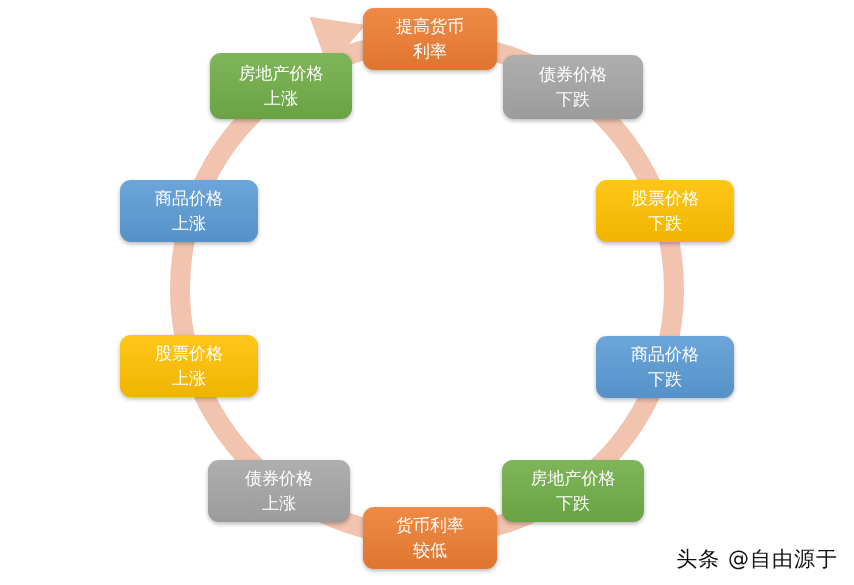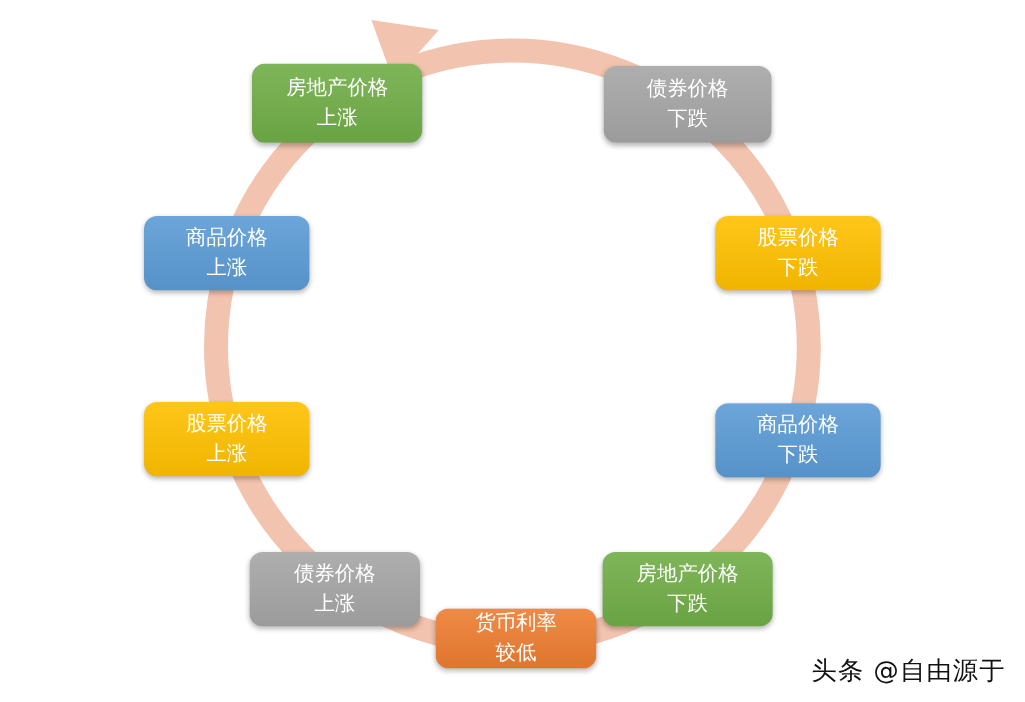--- a/index.html
+++ b/index.html
@@ -56,20 +56,24 @@
 
 <div class="canvas">
 
   <svg class="ring-svg" viewBox="0 0 854 585" xmlns="http://www.w3.org/2000/svg">
     <circle cx="427" cy="289" r="247" fill="none" stroke="#F2C3AE" stroke-width="20"></circle>
     <g transform="translate(330,38) rotate(-20)">
       <polygon points="38,0 -12,-27 -12,27" fill="#F2C3AE"></polygon>
     </g>
   </svg>
 
+  <div class="node" style="left: 363px; top: 8px; width: 134px; height: 62px; background-color: rgb(237, 125, 49);">
+    <div class="line">提高货币</div>
+    <div class="line">利率</div>
+  </div>
 
   <div class="node" style="left: 503px; top: 55px; width: 140px; height: 64px; background-color: rgb(165, 165, 165);">
     <div class="line">债券价格</div>
     <div class="line">下跌</div>
   </div>
 
   <div class="node" style="left: 596px; top: 180px; width: 138px; height: 62px; background-color: rgb(255, 192, 0);">
     <div class="line">股票价格</div>
     <div class="line">下跌</div>
   </div>
@@ -77,21 +81,21 @@
   <div class="node" style="left: 596px; top: 336px; width: 138px; height: 62px; background-color: rgb(91, 155, 213);">
     <div class="line">商品价格</div>
     <div class="line">下跌</div>
   </div>
 
   <div class="node" style="left: 502px; top: 460px; width: 142px; height: 62px; background-color: rgb(112, 173, 71);">
     <div class="line">房地产价格</div>
     <div class="line">下跌</div>
   </div>
 
-  <div class="node" style="left: 363px; top: 507px; width: 134px; height: 50px; background-color: rgb(237, 125, 49);">
+  <div class="node" style="left: 363px; top: 507px; width: 134px; height: 62px; background-color: rgb(237, 125, 49);">
     <div class="line">货币利率</div>
     <div class="line">较低</div>
   </div>
 
   <div class="node" style="left: 208px; top: 460px; width: 142px; height: 62px; background-color: rgb(165, 165, 165);">
     <div class="line">债券价格</div>
     <div class="line">上涨</div>
   </div>
 
   <div class="node" style="left: 120px; top: 335px; width: 138px; height: 62px; background-color: rgb(255, 192, 0);">

